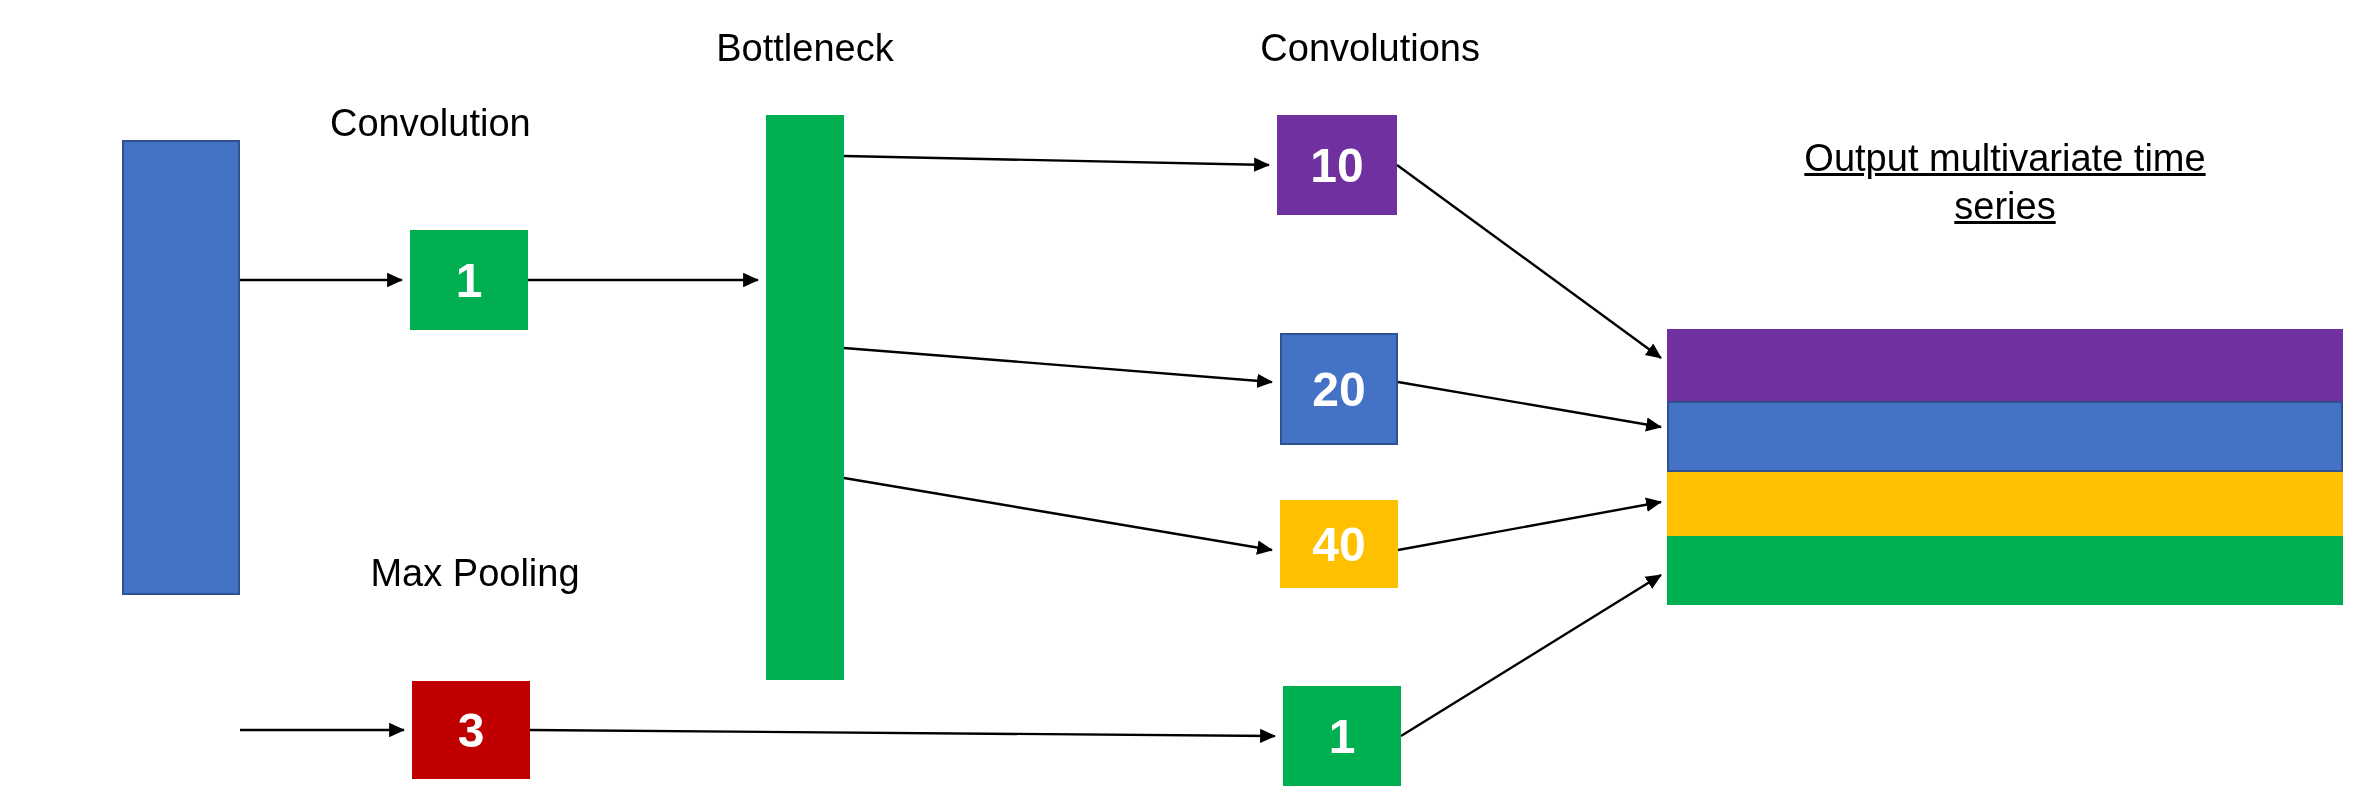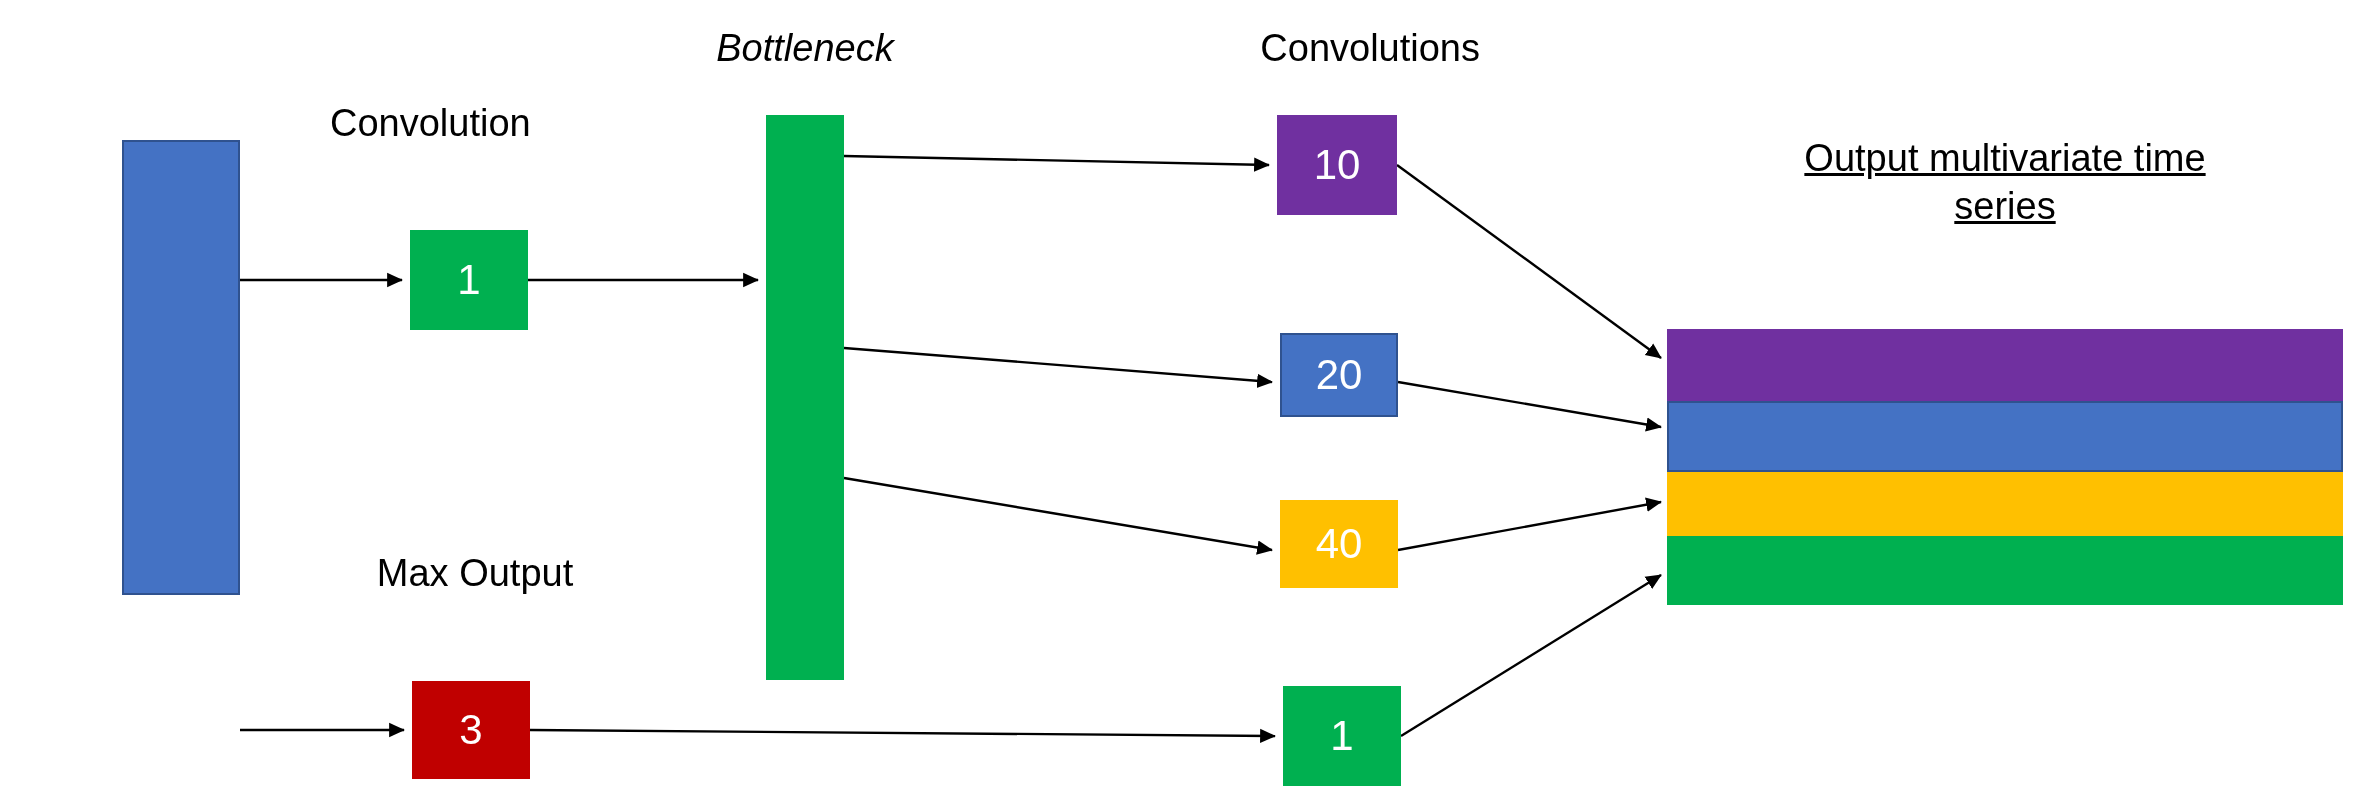--- a/index.html
+++ b/index.html
@@ -25,23 +25,24 @@
     text-align: center;
     white-space: pre-line;
     font-family: "Liberation Sans", sans-serif;
   }
   .block {
     position: absolute;
     display: flex;
     align-items: center;
     justify-content: center;
     color: #ffffff;
-    font-size: 42px;
+    font-size: 48px;
     font-family: "Liberation Sans", sans-serif;
     box-sizing: border-box;
+    font-weight: bold;
   }
   .bar {
     position: absolute;
     box-sizing: border-box;
   }
   svg.edges {
     position: absolute;
     left: 0;
     top: 0;
     width: 2362px;
@@ -69,31 +70,31 @@
         <line x1="240" y1="730" x2="404" y2="730" stroke="#000000" stroke-width="2.4" marker-end="url(#arrowhead)"></line>
         <line x1="530" y1="730" x2="1275" y2="736" stroke="#000000" stroke-width="2.4" marker-end="url(#arrowhead)"></line>
         <line x1="1397" y1="165" x2="1661" y2="358" stroke="#000000" stroke-width="2.4" marker-end="url(#arrowhead)"></line>
         <line x1="1398" y1="382" x2="1661" y2="427" stroke="#000000" stroke-width="2.4" marker-end="url(#arrowhead)"></line>
         <line x1="1398" y1="550" x2="1661" y2="502" stroke="#000000" stroke-width="2.4" marker-end="url(#arrowhead)"></line>
         <line x1="1401" y1="736" x2="1661" y2="575" stroke="#000000" stroke-width="2.4" marker-end="url(#arrowhead)"></line>
       </g>
   </svg>
 
   <div class="label" style="left: 330px; top: 100px; width: 280px; text-align: left;">Convolution</div>
-  <div class="label" style="left: 665px; top: 25px; width: 280px; text-align: center; font-style: italic;">Bottleneck</div>
+  <div class="label" style="left: 665px; top: 25px; width: 280px; text-align: center;">Bottleneck</div>
   <div class="label" style="left: 1200px; top: 25px; width: 280px; text-align: right;">Convolutions</div>
-  <div class="label" style="left: 330px; top: 550px; width: 290px; text-align: center;">Max Output</div>
+  <div class="label" style="left: 330px; top: 550px; width: 290px; text-align: center;">Max Pooling</div>
   <div class="label" style="left: 1710px; top: 135px; width: 590px; text-align: center; text-decoration: underline;">Output multivariate time
 series</div>
 
   <div class="bar" style="left: 122px; top: 140px; width: 118px; height: 455px; background: rgb(68, 114, 196); border: 2px solid rgb(47, 82, 143);"></div>
   <div class="block" style="left: 410px; top: 230px; width: 118px; height: 100px; background: rgb(0, 176, 80); border: none;">1</div>
   <div class="bar" style="left: 766px; top: 115px; width: 78px; height: 565px; background: rgb(0, 176, 80); border: none;"></div>
   <div class="block" style="left: 1277px; top: 115px; width: 120px; height: 100px; background: rgb(112, 48, 160); border: none;">10</div>
-  <div class="block" style="left: 1280px; top: 333px; width: 118px; height: 84px; background: rgb(68, 114, 196); border: 2px solid rgb(47, 82, 143);">20</div>
+  <div class="block" style="left: 1280px; top: 333px; width: 118px; height: 112px; background: rgb(68, 114, 196); border: 2px solid rgb(47, 82, 143);">20</div>
   <div class="block" style="left: 1280px; top: 500px; width: 118px; height: 88px; background: rgb(255, 192, 0); border: none;">40</div>
   <div class="block" style="left: 412px; top: 681px; width: 118px; height: 98px; background: rgb(192, 0, 0); border: none;">3</div>
   <div class="block" style="left: 1283px; top: 686px; width: 118px; height: 100px; background: rgb(0, 176, 80); border: none;">1</div>
 
   <div id="output-stack">
       <div class="bar" style="left: 1667px; top: 329px; width: 676px; height: 72px; background: rgb(112, 48, 160); border: none;"></div>
       <div class="bar" style="left: 1667px; top: 401px; width: 676px; height: 71px; background: rgb(68, 114, 196); border: 2px solid rgb(47, 82, 143);"></div>
       <div class="bar" style="left: 1667px; top: 472px; width: 676px; height: 64px; background: rgb(255, 192, 0); border: none;"></div>
       <div class="bar" style="left: 1667px; top: 536px; width: 676px; height: 69px; background: rgb(0, 176, 80); border: none;"></div>
     </div>

